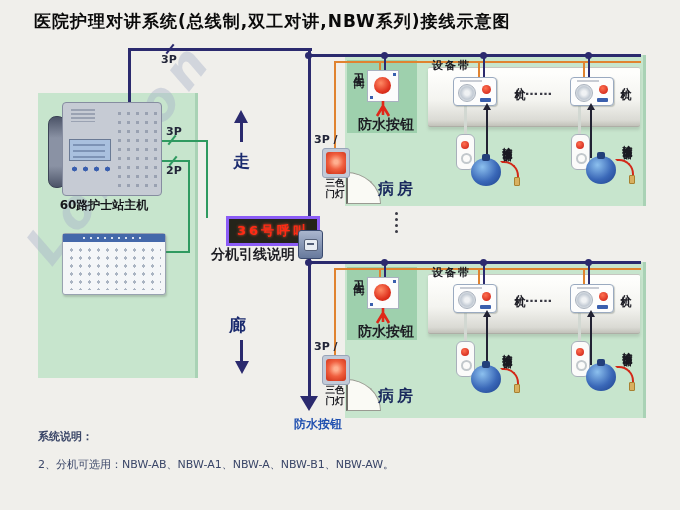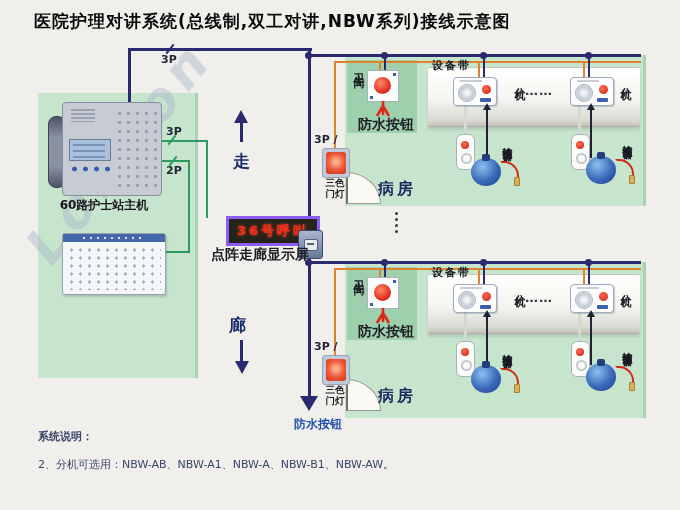--- a/index.html
+++ b/index.html
@@ -159,21 +159,21 @@
   <div class="abs arrowup" style="left:234px;top:110px;"></div>
   <div class="abs wv" style="left:240px;top:122px;height:20px;"></div>
   <div class="abs corridor" style="left:233px;top:150px;">走</div>
   <div class="abs corridor" style="left:229px;top:314px;">廊</div>
   <div class="abs wv" style="left:240px;top:340px;height:22px;"></div>
   <div class="abs arrowdn" style="left:235px;top:361px;border-left-width:7px;border-right-width:7px;border-top-width:13px;"></div>
 
   <div class="abs led" style="left:206px;top:216px;width:88px;height:24px;">
     <span>36号呼叫</span>
   </div>
-  <div class="abs smallcap" style="left:211px;top:246px;">点阵走廊显示屏</div>
+  <div class="abs smallcap" style="left:211px;top:246px;">分机引线说明</div>
 
   <div class="abs relay" style="left:298px;top:230px;width:23px;height:27px;"></div>
   <div class="abs cdots" style="left:395px;top:212px;">
       <i></i>
       <i></i>
       <i></i>
       <i></i>
     </div>
 
   <div class="abs wh" style="left:311px;top:54px;width:330px;"></div>

